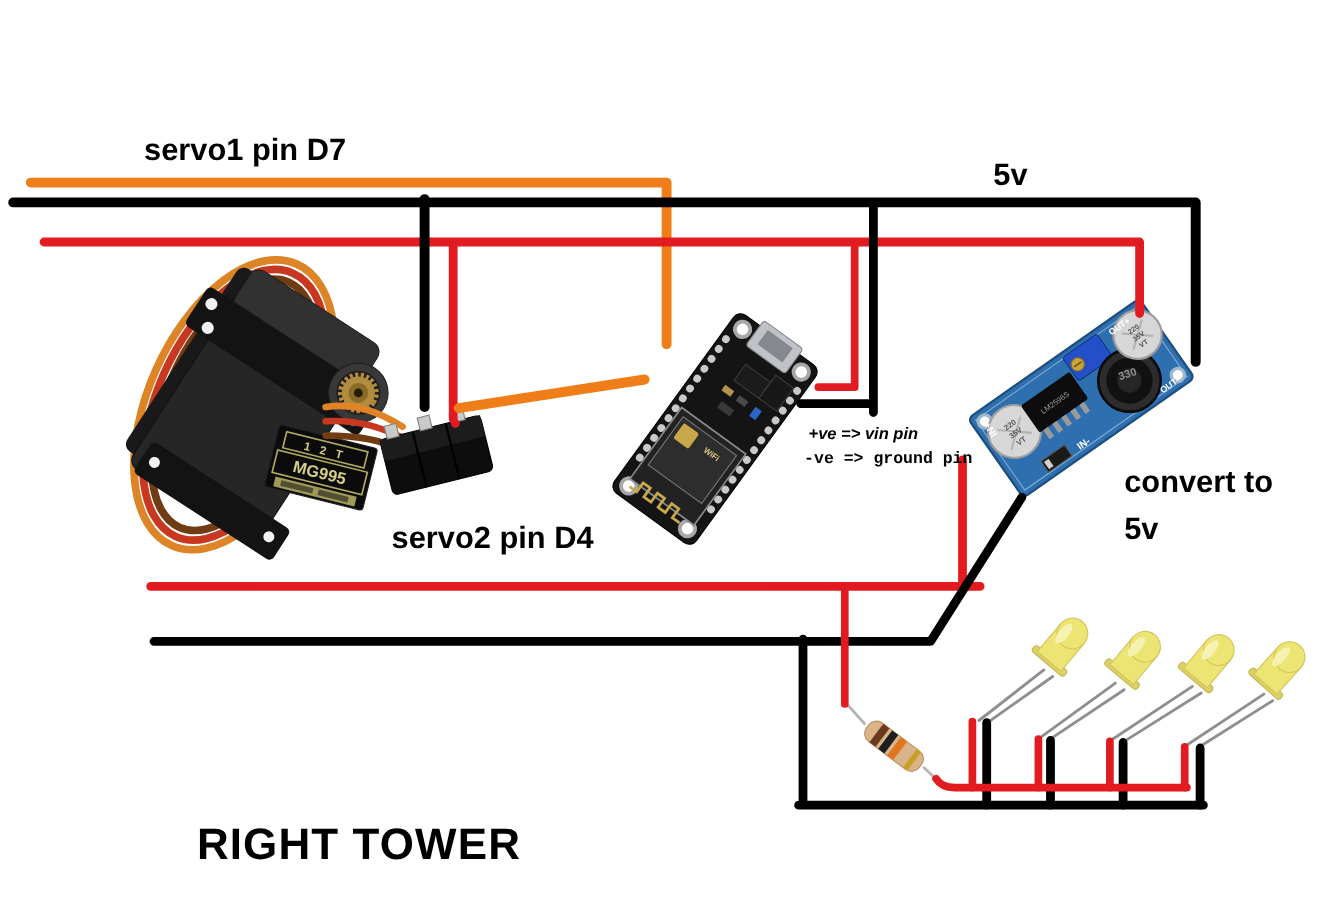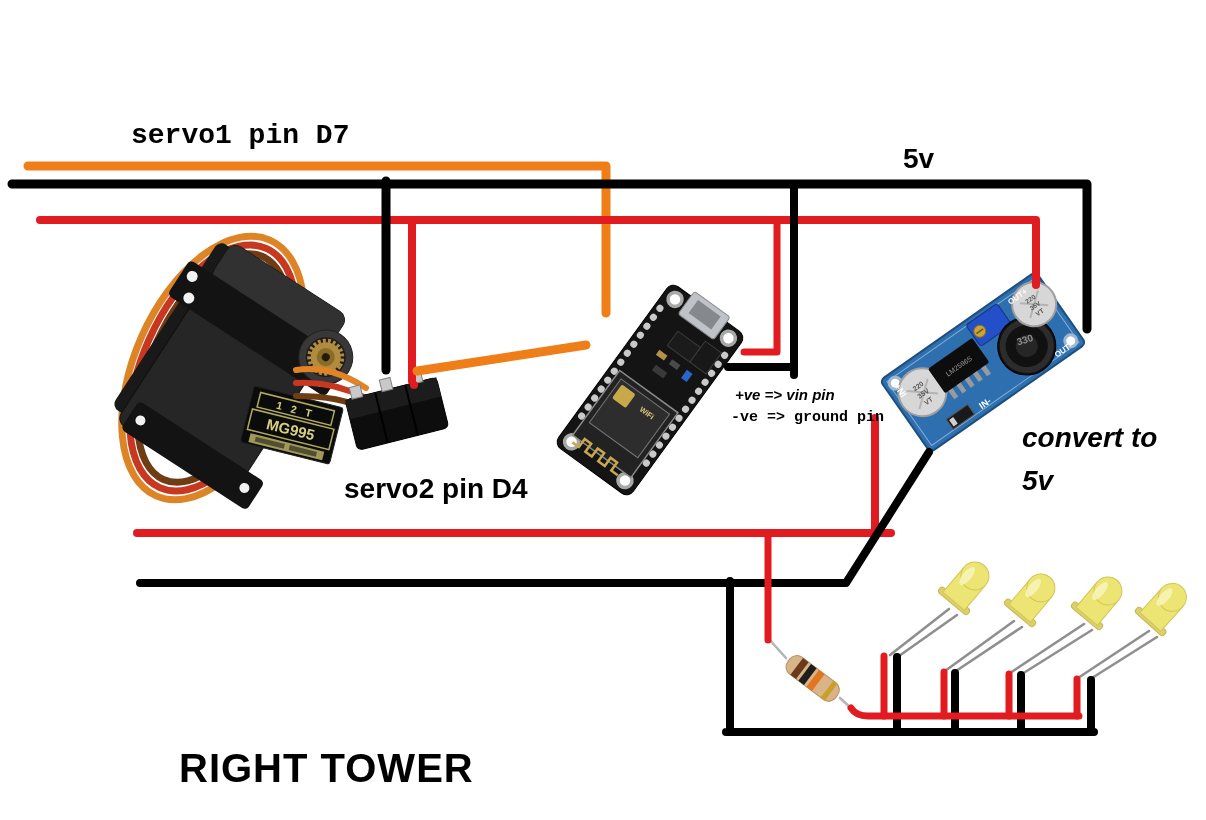--- a/index.html
+++ b/index.html
@@ -207,24 +207,24 @@
   </g>
 
   <g>
     <use href="#led-shape" transform="translate(964,589) rotate(40)"></use>
     <use href="#led-shape" transform="translate(1030,601) rotate(40)"></use>
     <use href="#led-shape" transform="translate(1097,604) rotate(40)"></use>
     <use href="#led-shape" transform="translate(1161,610) rotate(42)"></use>
   </g>
 </svg>
 
-<div class="lbl fs28" style="left:131px;top:121px;font-family:Liberation Mono, monospace;">servo1 pin D7</div>
+<div class="lbl fs28" style="left:131px;top:121px;">servo1 pin D7</div>
 <div class="lbl fs28" style="left:903px;top:144px;">5v</div>
 <div class="lbl fs15" style="left:735px;top:387px;font-style:italic;">+ve =&gt; vin pin</div>
 <div class="lbl fs15" style="left:731px;top:410px;font-family:Liberation Mono, monospace;">-ve =&gt; ground pin</div>
-<div class="lbl fs28" style="left:344px;top:474px;">servo2 pin D4</div>
-<div class="lbl fs28 convert" style="left:1022px;top:417px;font-style:italic;">
+<div class="lbl fs28" style="left:356px;top:474px;">servo2 pin D4</div>
+<div class="lbl fs28 convert" style="left:1022px;top:417px;">
   <div>convert to</div>
   <div>5v</div>
 </div>
 <div class="lbl title" style="left:179px;top:746px;">RIGHT TOWER</div>
 
 </div>
 
 </body></html>

